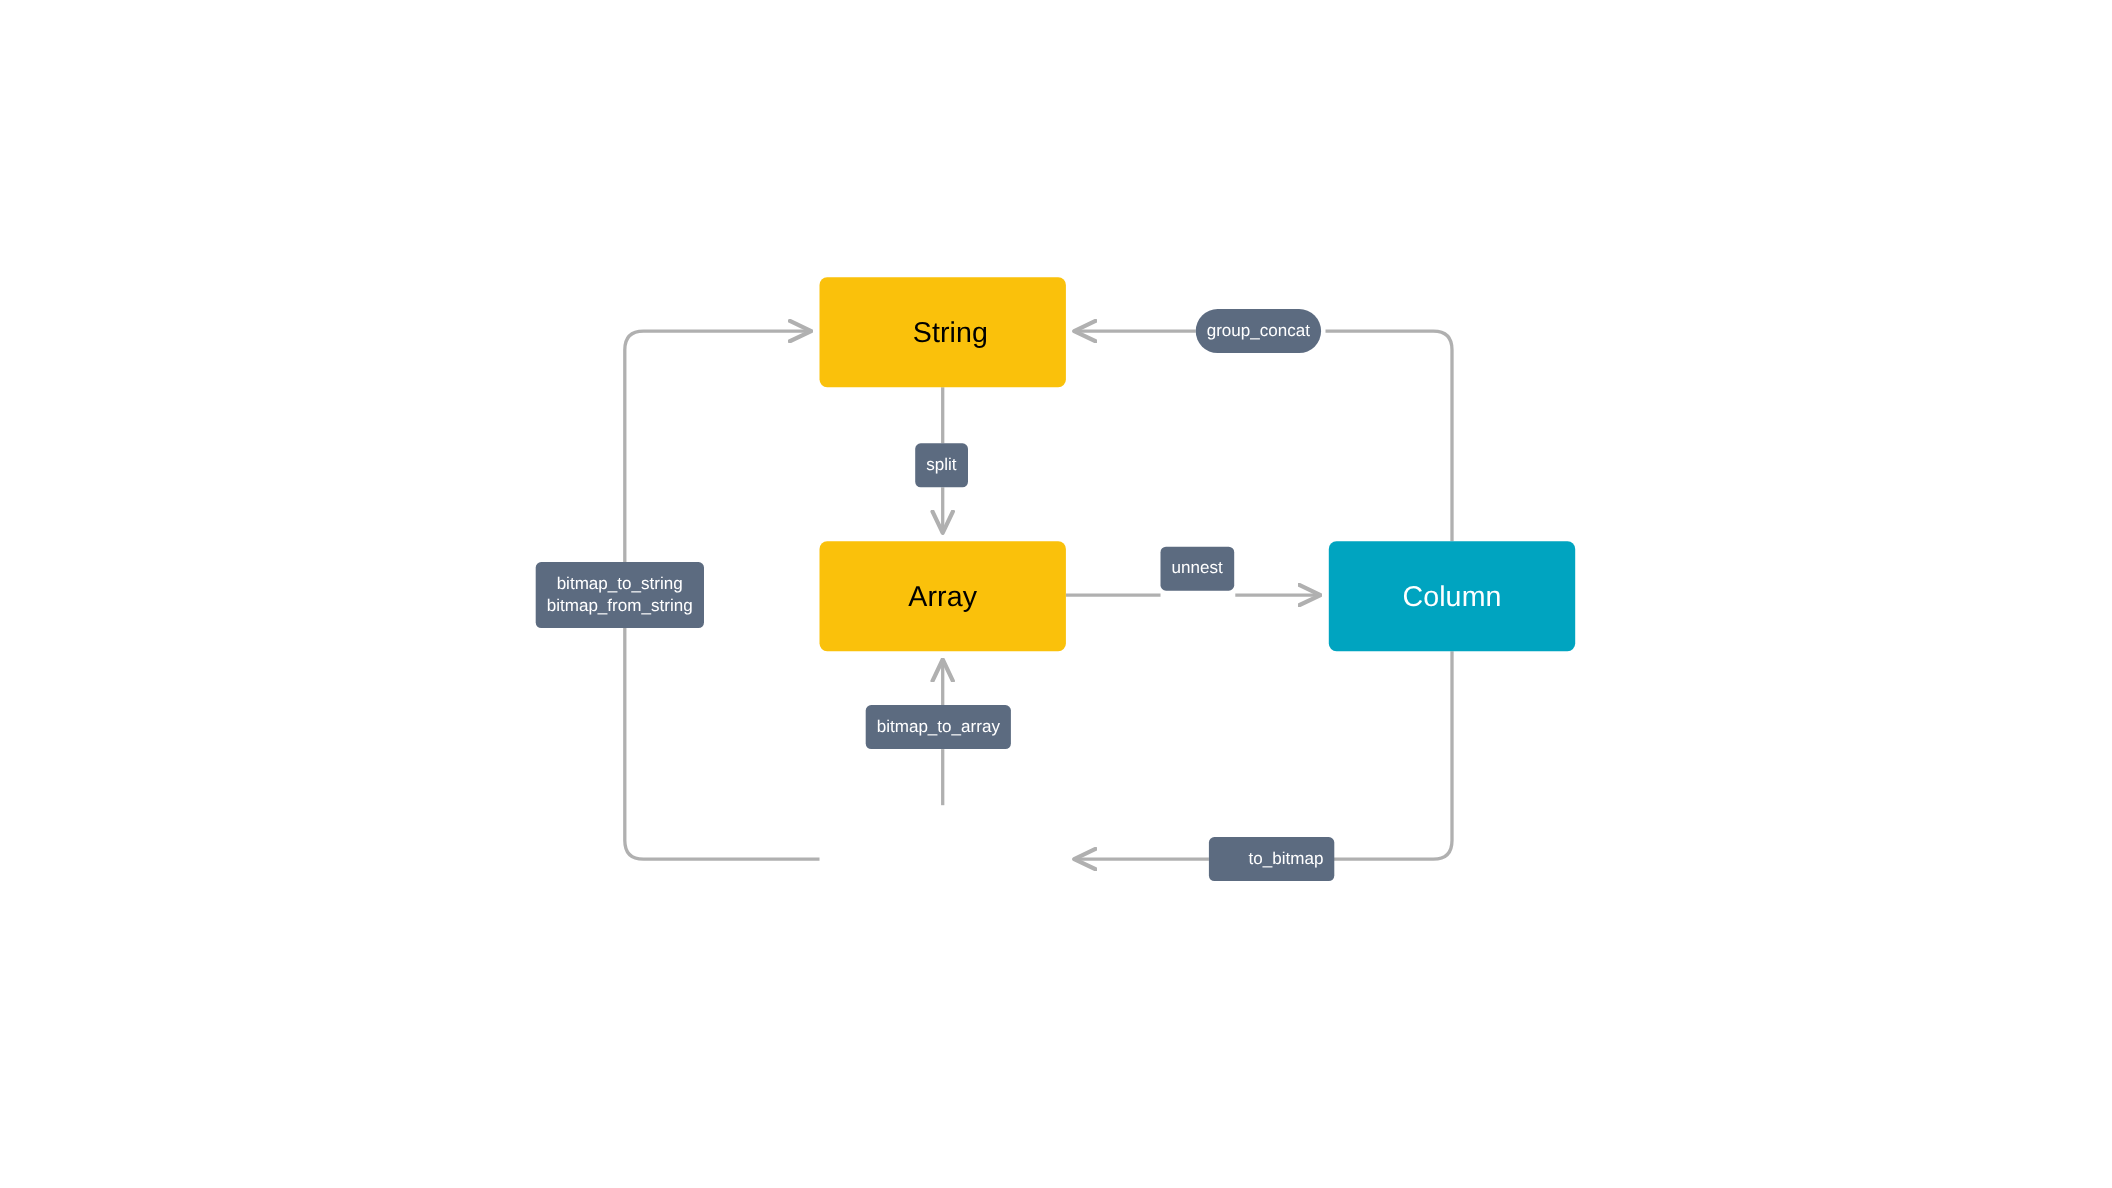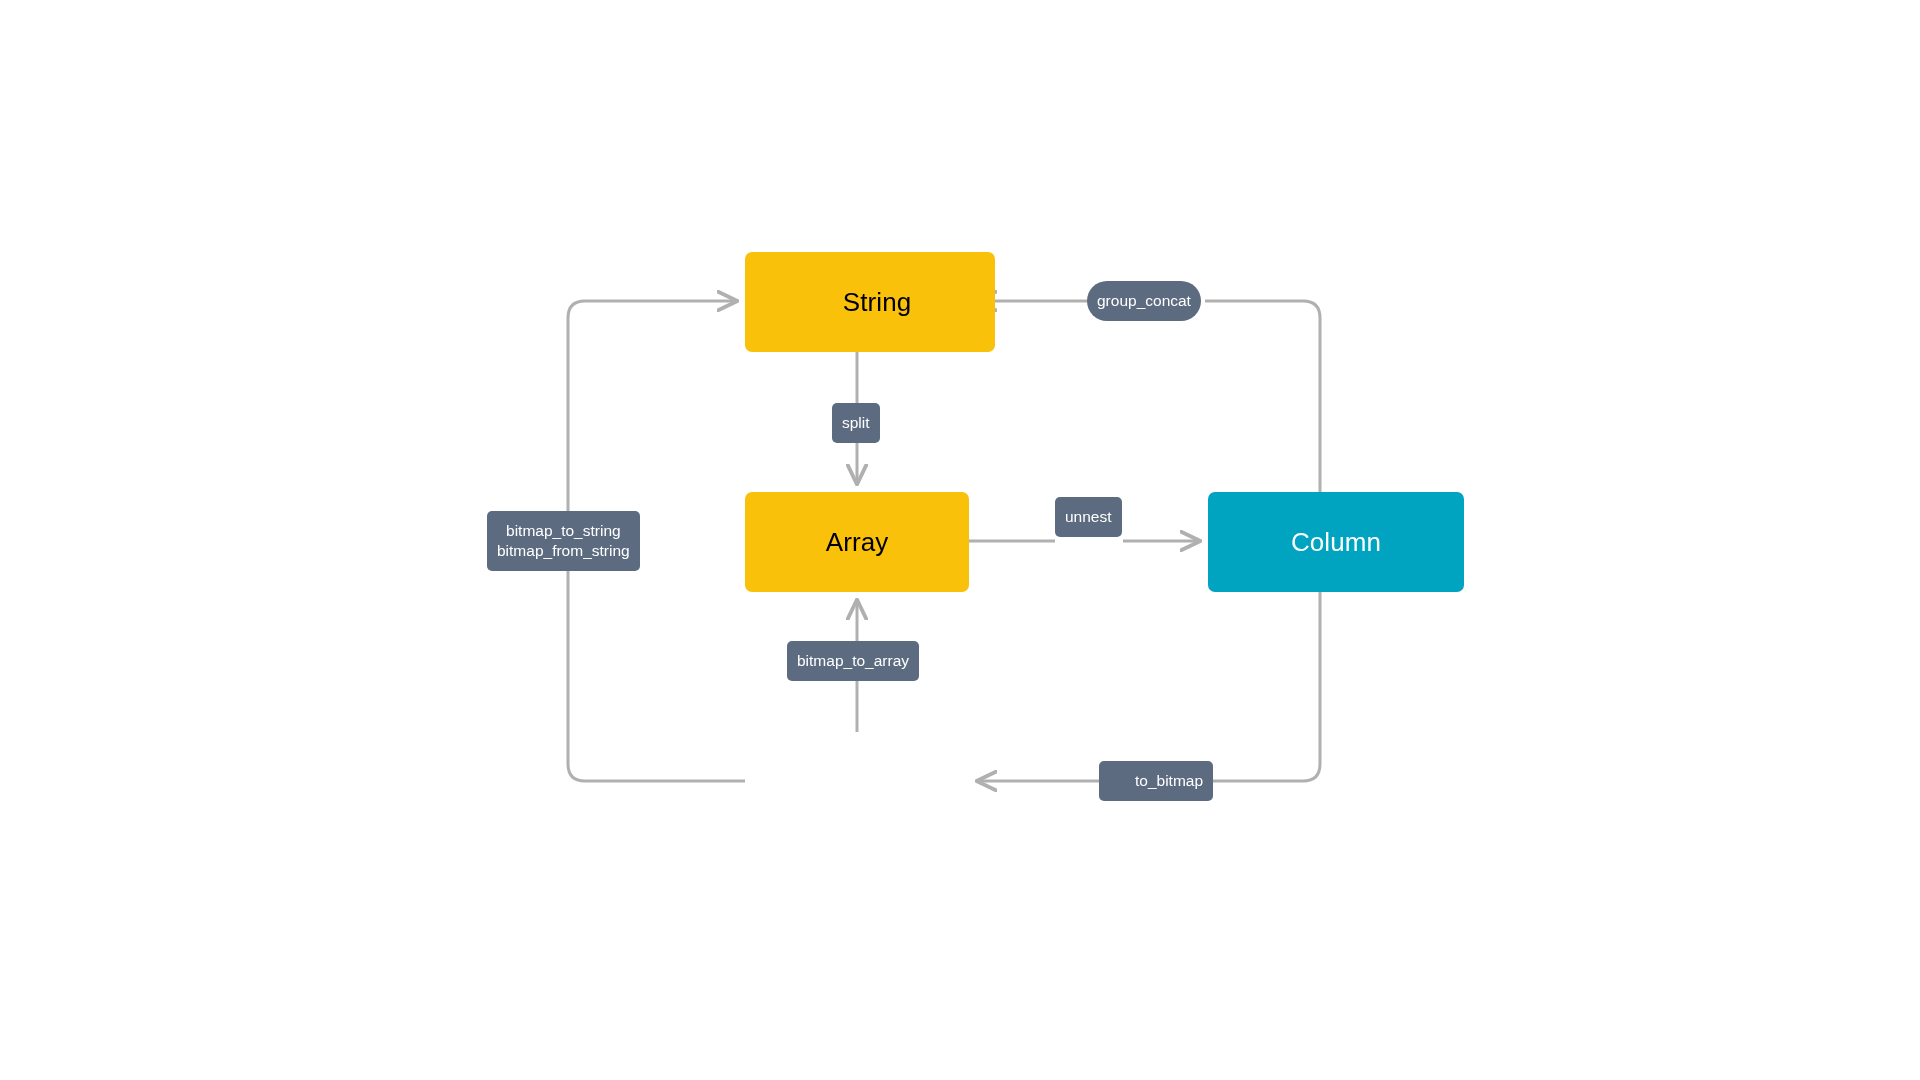--- a/index.html
+++ b/index.html
@@ -93,30 +93,30 @@
       <path d="M 1099 781 L 977 781" marker-end="url(#arrow)"></path>
 
       <path d="M 857 732 L 857 681"></path>
       <path d="M 857 641 L 857 600" marker-end="url(#arrow)"></path>
 
       <path d="M 745 781 L 585 781 Q 568 781 568 764 L 568 571"></path>
       <path d="M 568 511 L 568 318 Q 568 301 585 301 L 737 301" marker-end="url(#arrow)"></path>
     </g>
   </svg>
 
-  <div class="node node-yellow" style="left:745px; top:252px; width:250px; height:100px;padding-left:14px;">
+  <div class="node node-yellow" style="left:745px; top:252px; width:224px; height:100px;padding-left:14px;">
     <span>String</span>
   </div>
 
   <div class="node node-yellow" style="left:745px; top:492px; width:224px; height:100px;">
     <span>Array</span>
   </div>
 
 
-  <div class="node node-teal" style="left:1208px; top:492px; width:256px; height:100px;">
+  <div class="node node-teal" style="left:1208px; top:492px; width:224px; height:100px;">
     <span>Column</span>
   </div>
 
   <div class="edge-label" style="left:1087px; top:281px; height:40px;border-radius:20px;">
     <span>group_concat</span>
   </div>
 
   <div class="edge-label" style="left:832px; top:403px; height:40px;text-align:center;">
     <span>split</span>
   </div>

